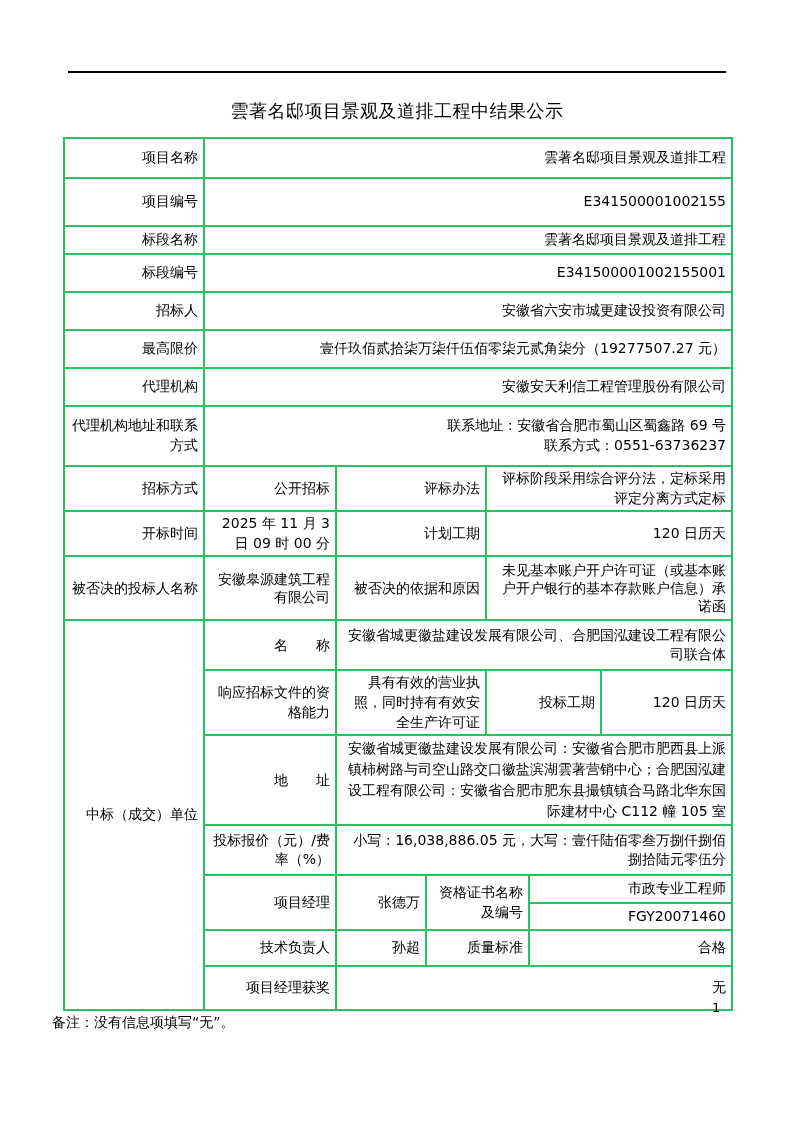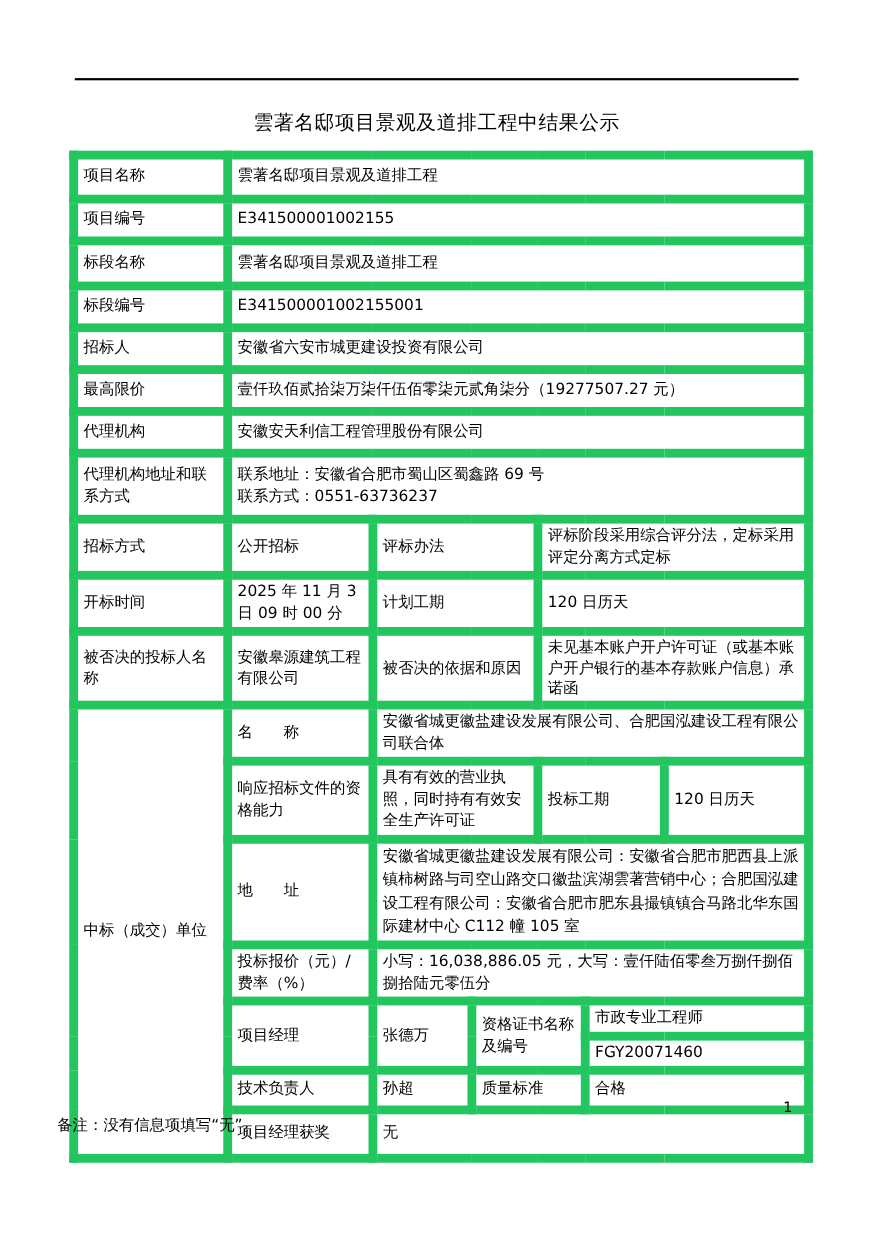--- a/index.html
+++ b/index.html
@@ -26,31 +26,31 @@
 
   table.doc-table {
     position: absolute; left: 63px; top: 137px;
     width: 668px;
     border-collapse: collapse;
     table-layout: fixed;
     font-size: 14px;
     line-height: 1.4;
   }
   table.doc-table td {
-    border: 8px solid #22c55e;
-    text-align: left;
+    border: 2px solid #22c55e;
+    text-align: right;
     vertical-align: middle;
     padding: 2px 5px;
     overflow: hidden;
     word-break: break-all;
   }
 
   tr.r1  { height: 40px; }
-  tr.r2  { height: 38px; }
-  tr.r3  { height: 41px; }
+  tr.r2  { height: 48px; }
+  tr.r3  { height: 28px; }
   tr.r4  { height: 38px; }
   tr.r5  { height: 38px; }
   tr.r6  { height: 38px; }
   tr.r7  { height: 38px; }
   tr.r8  { height: 60px; }
   tr.r9  { height: 40px; padding-left: 16px; }
   tr.r10 { height: 43px; }
   tr.r11 { height: 64px; line-height: 1.3; }
   tr.r12 { height: 50px; }
   tr.r13 { height: 60px; }

